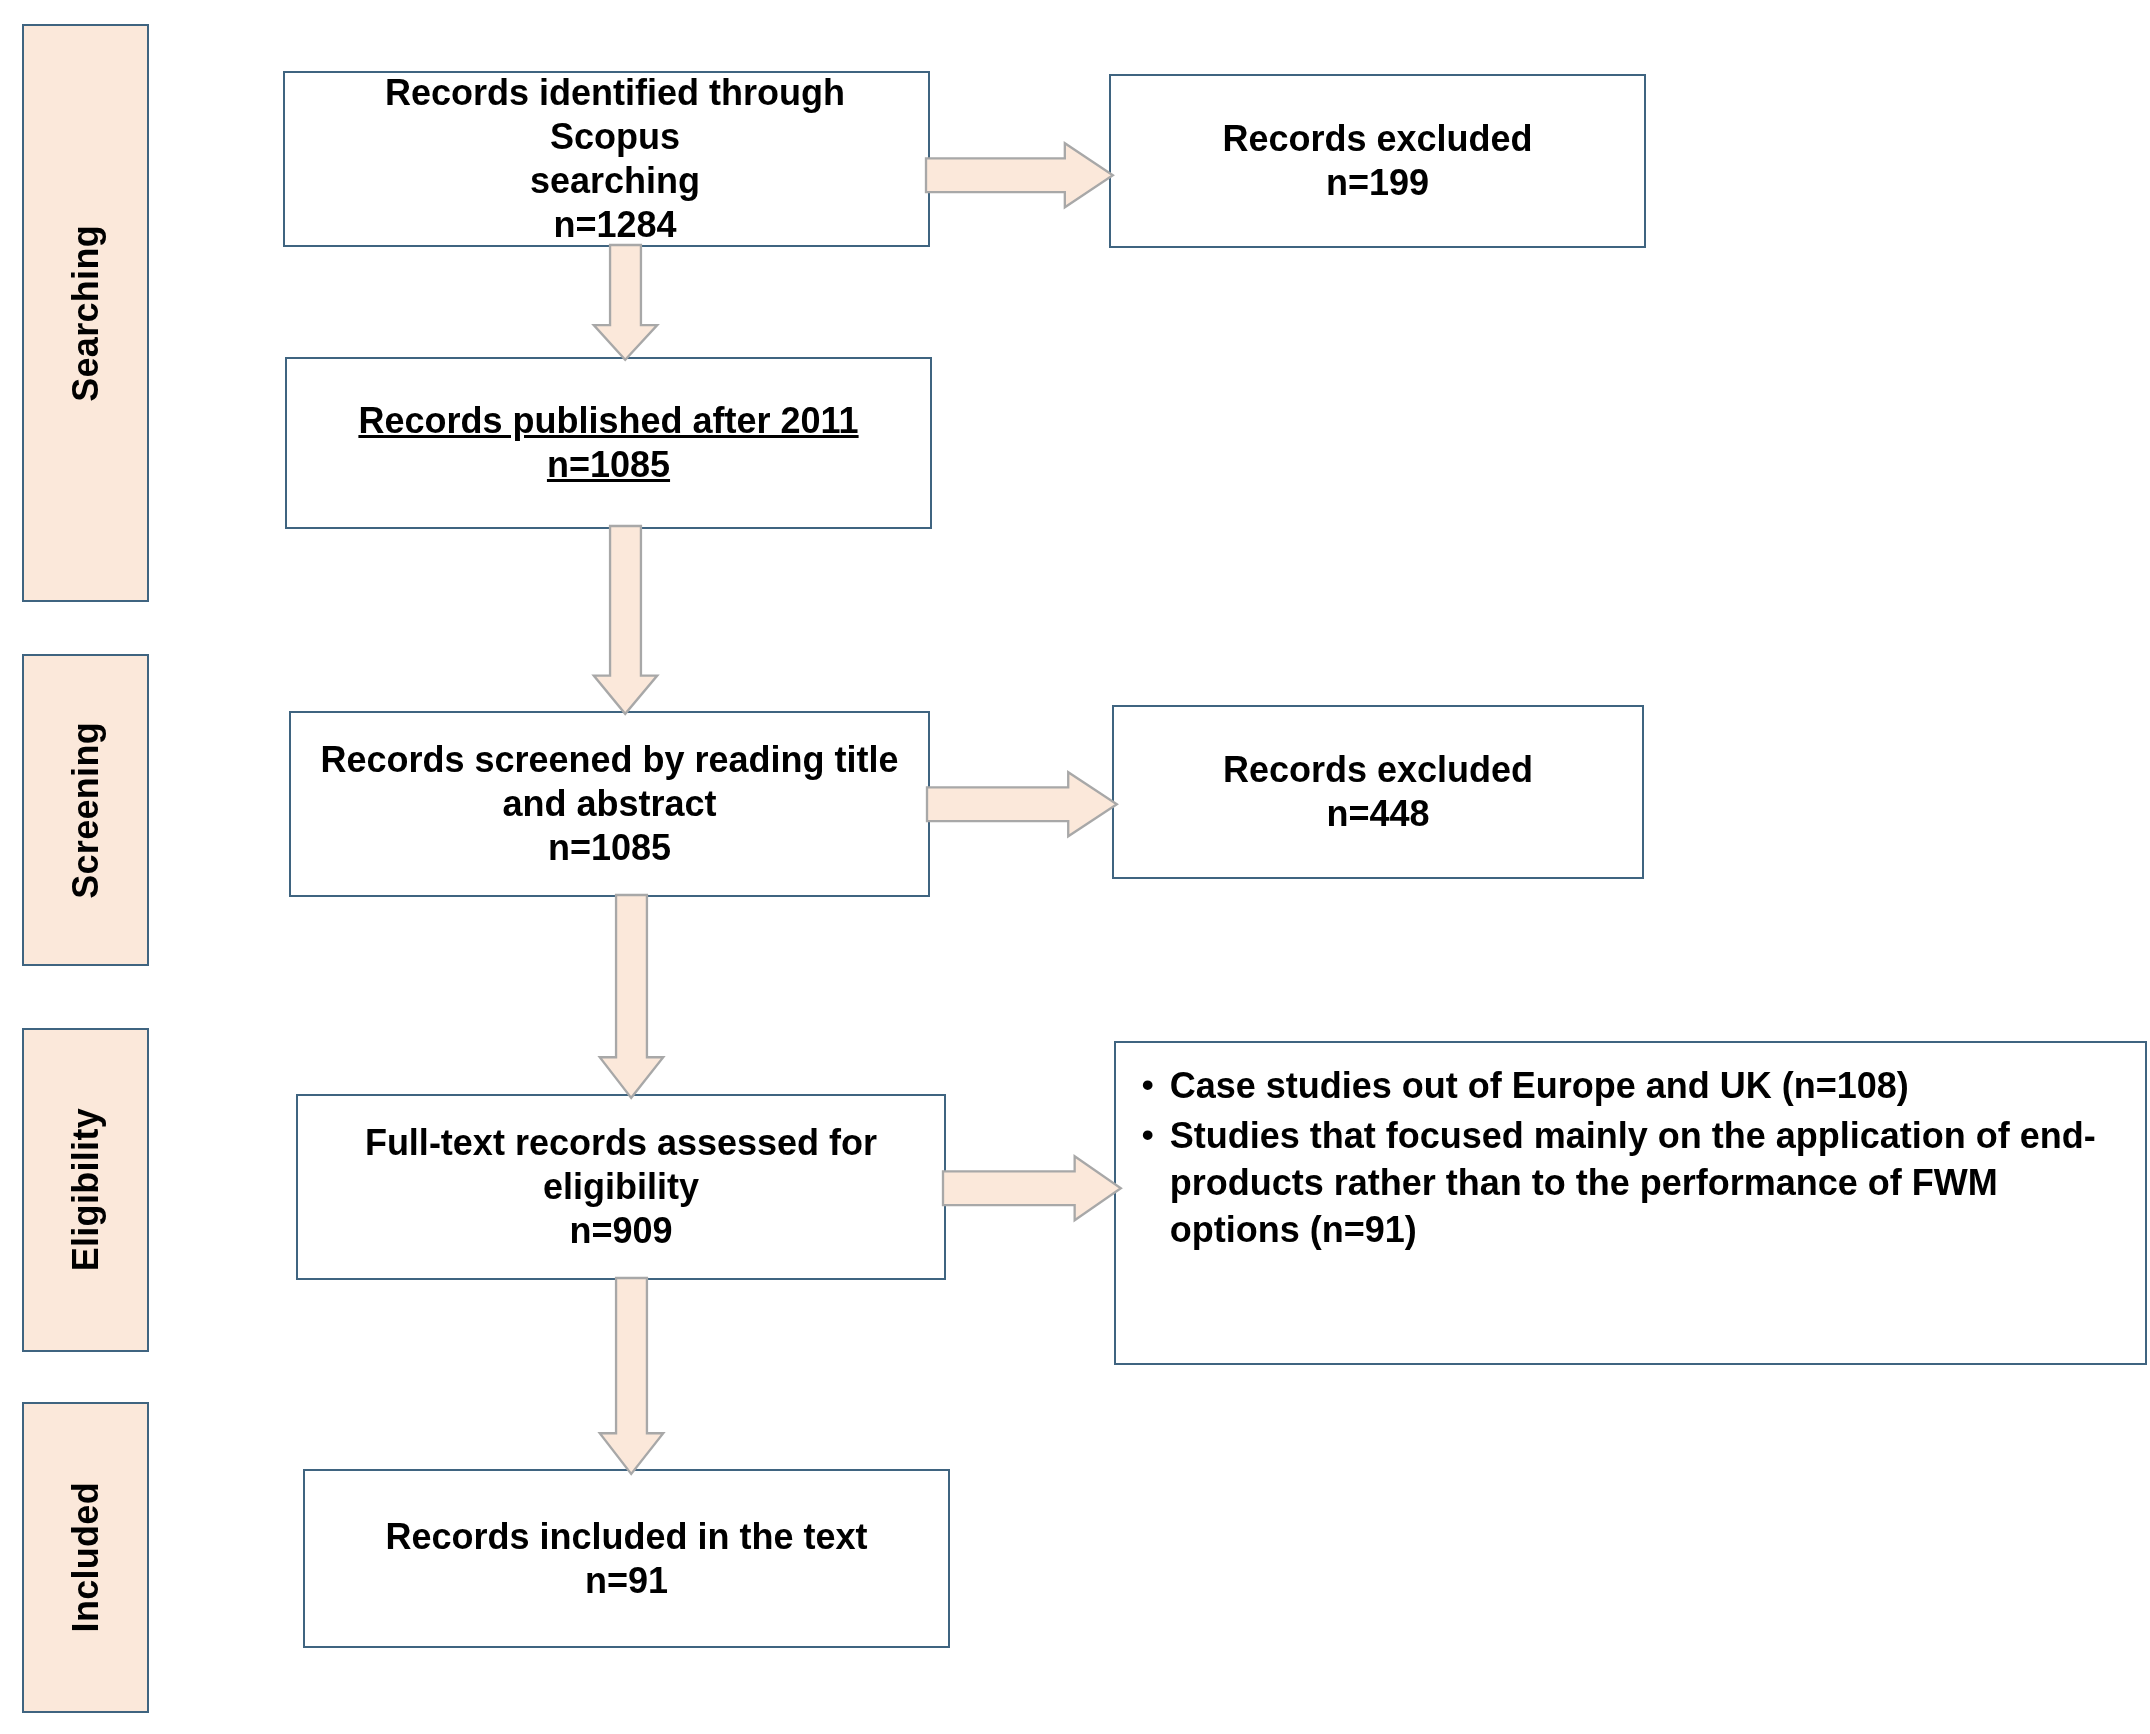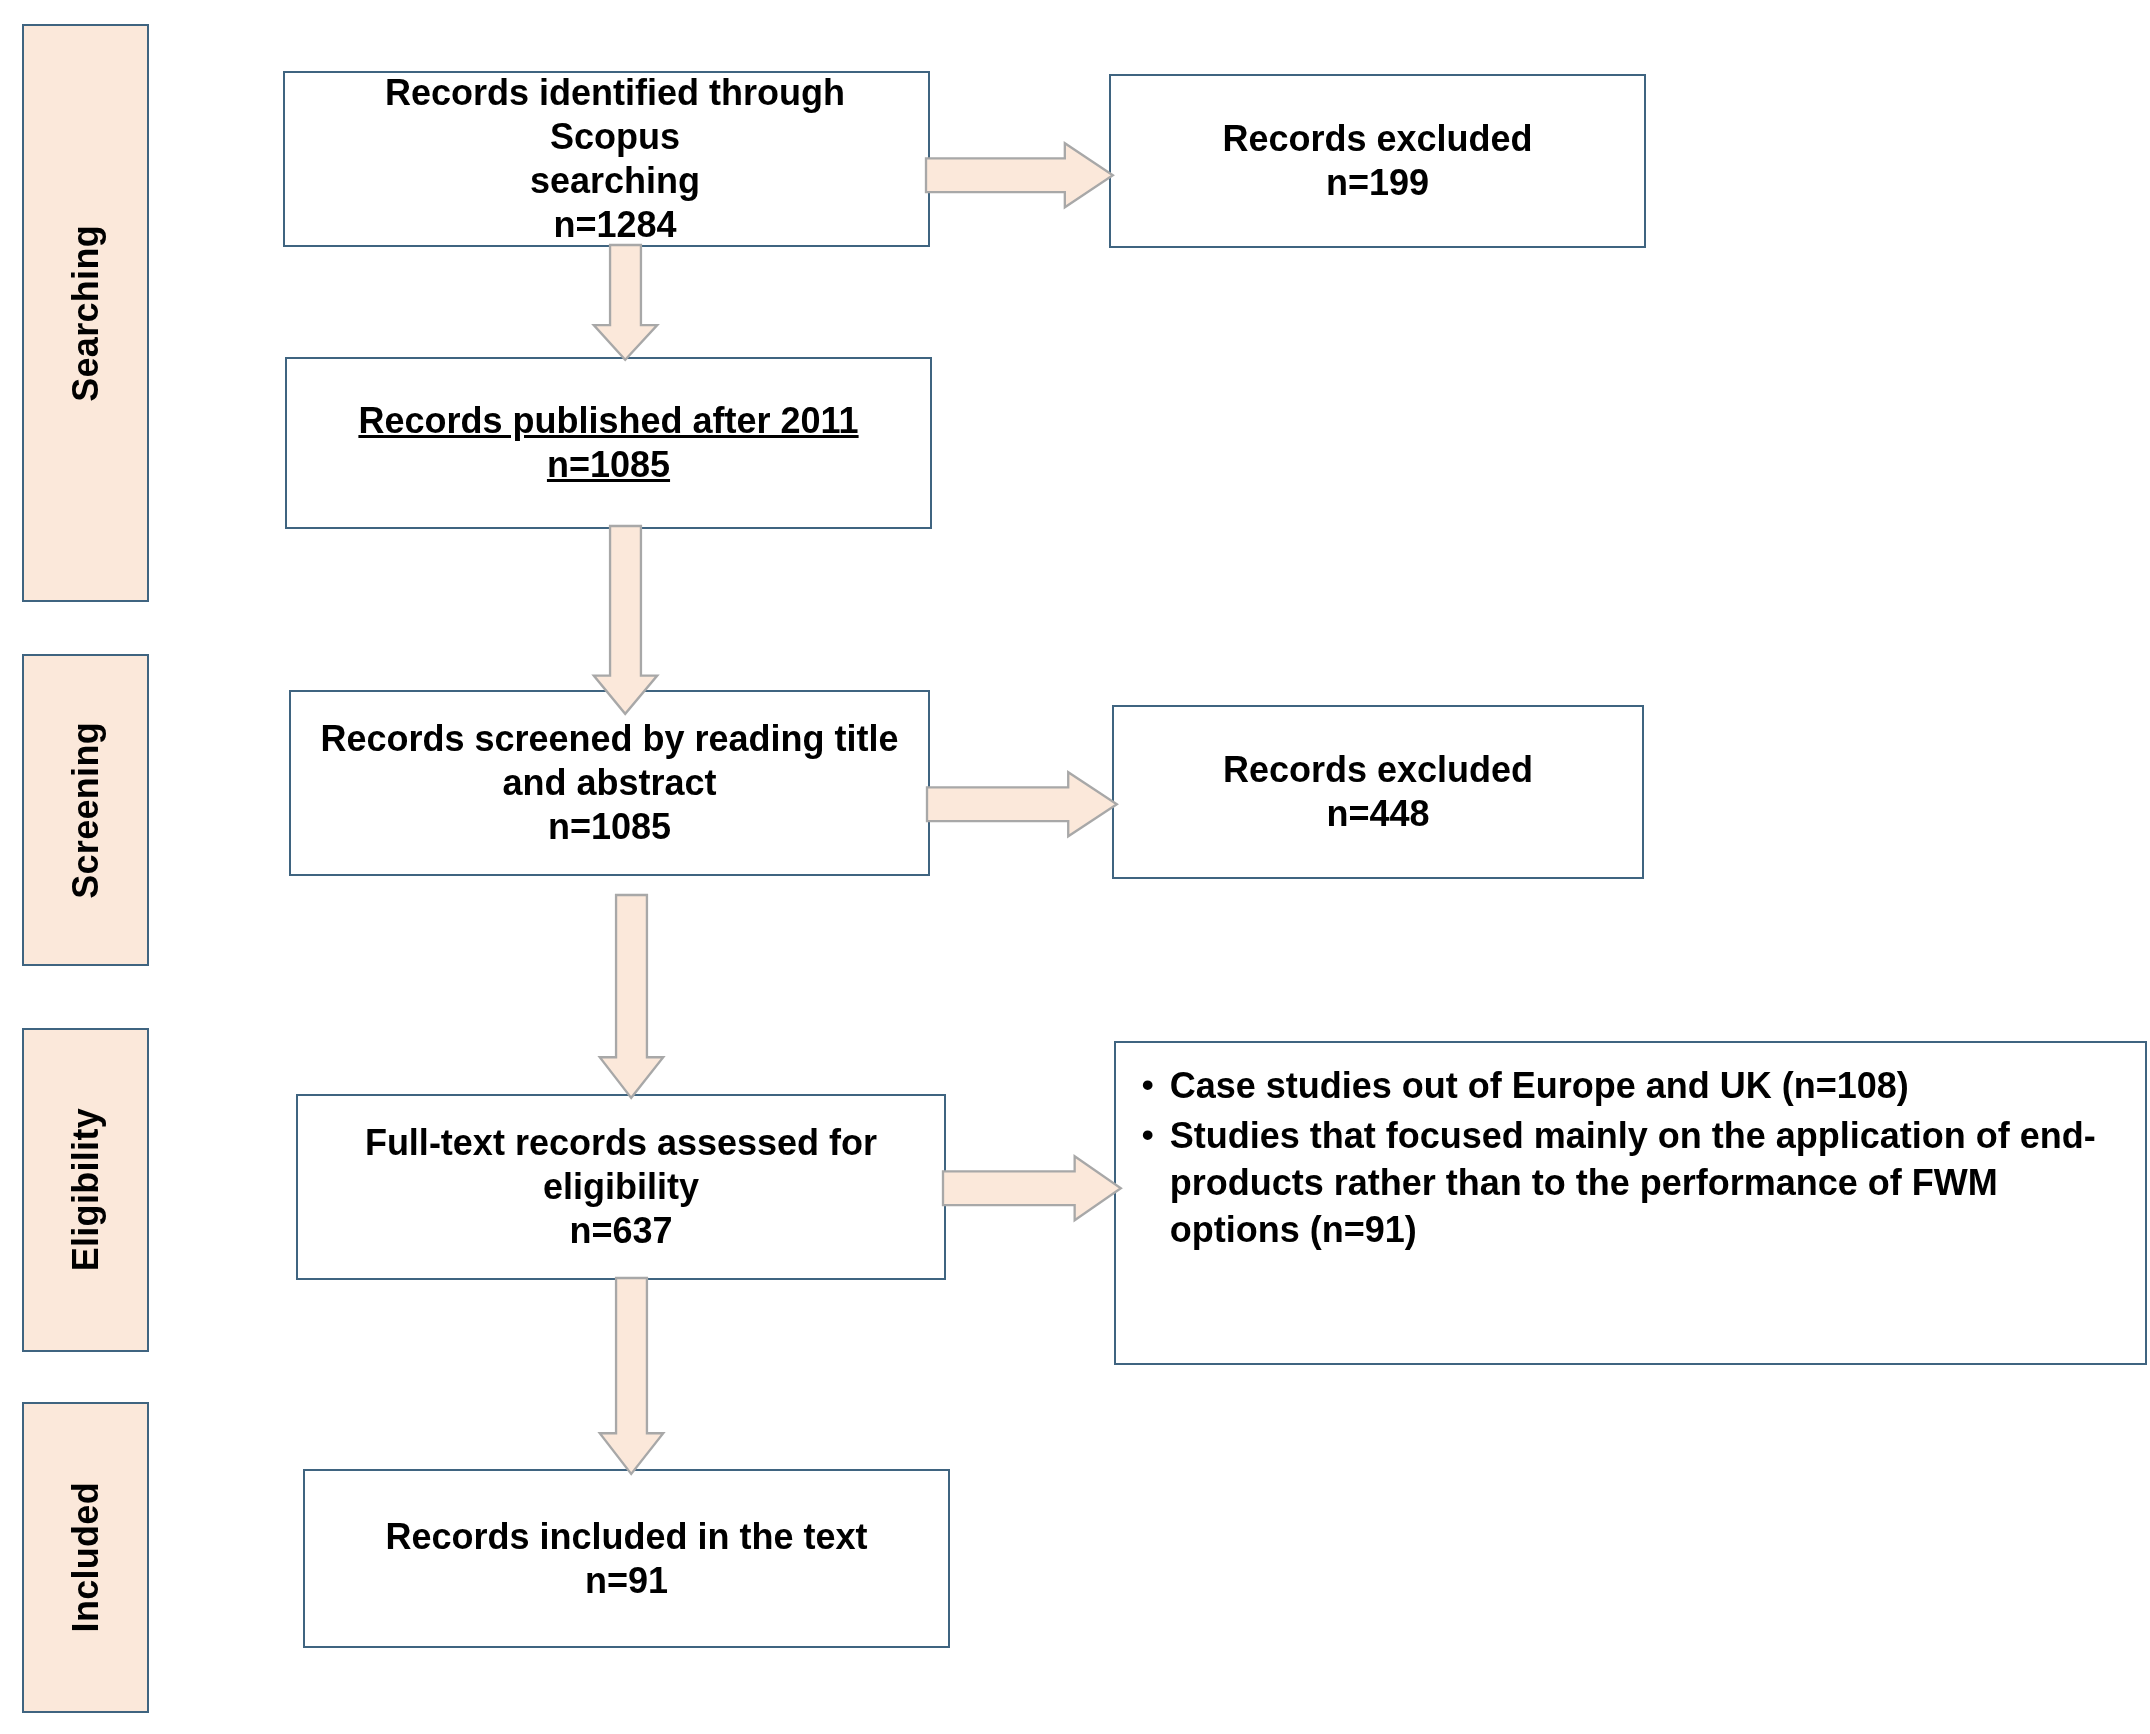--- a/index.html
+++ b/index.html
@@ -135,35 +135,35 @@
   <div class="node" style="left:1109px; top:74px; width:537px; height:174px;">
     <div class="node-text">Records excluded
 n=199</div>
   </div>
 
   <div class="node" style="left:285px; top:357px; width:647px; height:172px;text-decoration:underline;">
     <div class="node-text">Records published after 2011
 n=1085</div>
   </div>
 
-  <div class="node" style="left:289px; top:690px; width:641px; height:186px;">
+  <div class="node" style="left:289px; top:711px; width:641px; height:186px;">
     <div class="node-text">Records screened by reading title
 and abstract
 n=1085</div>
   </div>
 
   <div class="node" style="left:1112px; top:705px; width:532px; height:174px;">
     <div class="node-text">Records excluded
 n=448</div>
   </div>
 
   <div class="node" style="left:296px; top:1094px; width:650px; height:186px;">
     <div class="node-text">Full-text records assessed for
 eligibility
-n=637</div>
+n=909</div>
   </div>
 
   <div class="listbox" style="left:1114px; top:1041px; width:1033px; height:324px;">
     <ul>
       <li>Case studies out of Europe and UK (n=108)</li>
       <li>Studies that focused mainly on the application of end-products rather than to the performance of FWM options (n=91)</li>
     </ul>
   </div>
 
   <div class="node" style="left:289px; top:1469px; width:647px; height:179px;margin-left:14px;">

